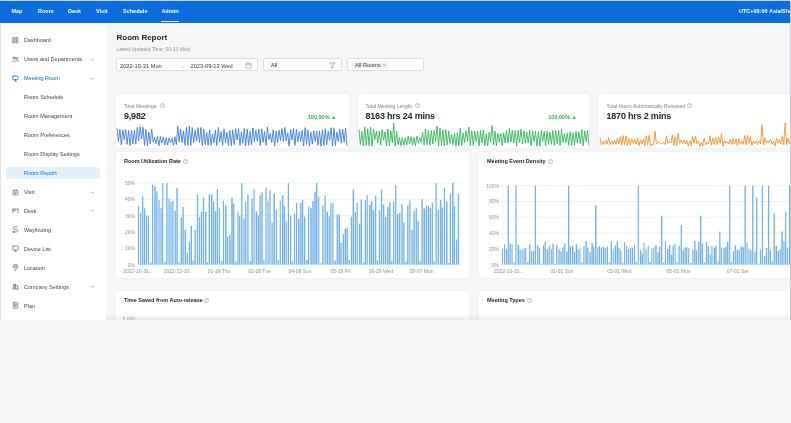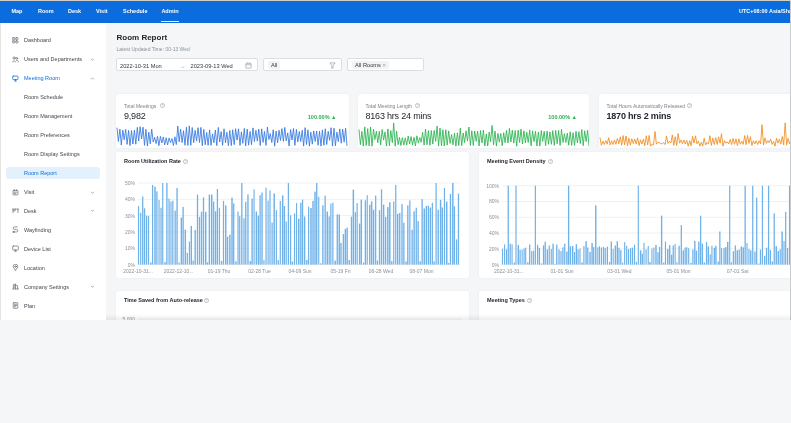--- a/index.html
+++ b/index.html
@@ -151,33 +151,33 @@
   <div class="abs" style="left:241px;top:35px;width:77px;height:13px;background:#fff;border:1px solid #dcdee2;border-radius:2px">
     <span class="abs" style="left:4px;top:1.5px;background:#f2f3f5;border-radius:2px;padding:1px 3px;font-size:5.7px;color:#34383f">All Rooms <span style="color:#9aa0a8">×</span></span>
   </div>
 
   <div class="card" style="left:10px;top:70.5px;width:232.5px;height:54px;overflow:hidden">
     <div class="abs lbl" style="left:8px;top:9px">Total Meetings</div>
         <svg style="position:absolute;left:43.5px;top:9.5px" width="5" height="5" viewBox="0 0 5 5">
           <circle cx="2.5" cy="2.5" r="2.1" fill="none" stroke="#9aa0a8" stroke-width="0.6"></circle>
           <text x="2.5" y="3.8" font-size="3.4" fill="#9aa0a8" text-anchor="middle" font-family="Liberation Sans">?</text>
         </svg>
-    <div class="abs" style="left:8px;top:17px;font-size:9px;font-weight:400;letter-spacing:-0.2px;color:#23272e">9,982</div>
+    <div class="abs" style="left:8px;top:17px;font-size:9px;font-weight:700;letter-spacing:-0.2px;color:#23272e">9,982</div>
     <div class="abs" style="right:12px;top:20px;font-size:5.5px;font-weight:700;color:#26b24c">100.00% ▲</div>
     <svg width="232" height="28" style="position:absolute;left:0;top:26px">
           <polyline points="1.0,7.7 2.4,21.5 3.9,9.1 5.3,25.0 6.8,10.1 8.2,19.8 9.7,9.4 11.1,24.4 12.6,10.4 14.0,25.6 15.5,10.6 16.9,24.0 18.4,10.1 19.8,24.2 21.3,7.4 22.7,21.0 24.1,6.7 25.6,19.0 27.0,7.2 28.5,25.4 29.9,9.3 31.4,26.0 32.8,12.2 34.3,23.9 35.7,9.1 37.2,22.0 38.6,17.4 40.1,23.6 41.5,16.3 42.9,25.7 44.4,16.3 45.8,23.0 47.3,16.9 48.7,24.8 50.2,17.7 51.6,25.0 53.1,17.9 54.5,22.6 56.0,18.6 57.4,25.5 58.9,16.8 60.3,24.6 61.8,6.0 63.2,21.9 64.6,9.2 66.1,22.6 67.5,10.7 69.0,25.3 70.4,7.2 71.9,25.4 73.3,5.9 74.8,25.3 76.2,7.5 77.7,22.7 79.1,10.3 80.6,21.1 82.0,7.7 83.5,22.5 84.9,7.4 86.3,25.7 87.8,9.4 89.2,24.8 90.7,12.5 92.1,25.3 93.6,9.8 95.0,25.3 96.5,13.9 97.9,22.8 99.4,10.0 100.8,25.7 102.3,7.4 103.7,22.0 105.2,11.6 106.6,25.3 108.0,8.8 109.5,22.8 110.9,12.2 112.4,25.7 113.8,10.4 115.3,25.6 116.7,9.8 118.2,24.7 119.6,8.7 121.1,20.1 122.5,8.8 124.0,25.4 125.4,11.9 126.8,23.3 128.3,8.4 129.7,25.9 131.2,9.1 132.6,25.2 134.1,11.4 135.5,24.7 137.0,7.9 138.4,21.5 139.9,10.4 141.3,21.1 142.8,9.1 144.2,25.5 145.7,8.8 147.1,22.4 148.5,11.4 150.0,25.4 151.4,7.0 152.9,19.6 154.3,13.6 155.8,22.5 157.2,9.7 158.7,26.2 160.1,11.1 161.6,22.8 163.0,10.3 164.5,20.5 165.9,8.6 167.4,21.4 168.8,7.4 170.2,20.9 171.7,12.9 173.1,26.1 174.6,9.6 176.0,20.0 177.5,8.5 178.9,25.4 180.4,9.4 181.8,21.9 183.3,11.5 184.7,21.5 186.2,10.3 187.6,26.1 189.1,7.6 190.5,24.5 191.9,9.8 193.4,26.1 194.8,12.1 196.3,24.2 197.7,10.9 199.2,21.6 200.6,11.0 202.1,25.3 203.5,11.1 205.0,26.1 206.4,9.9 207.9,25.3 209.3,8.8 210.7,24.5 212.2,11.3 213.6,20.4 215.1,7.7 216.5,26.1 218.0,8.2 219.4,25.7 220.9,12.1 222.3,21.6 223.8,8.9 225.2,23.2 226.7,9.2 228.1,22.2 229.6,8.3 231.0,25.9" fill="none" stroke="#3478e0" stroke-width="0.85" stroke-linejoin="round"></polyline>
         </svg>
   </div>
   <div class="card" style="left:251.5px;top:70.5px;width:231.5px;height:54px;overflow:hidden">
     <div class="abs lbl" style="left:8px;top:9px">Total Meeting Length</div>
         <svg style="position:absolute;left:57.5px;top:9.5px" width="5" height="5" viewBox="0 0 5 5">
           <circle cx="2.5" cy="2.5" r="2.1" fill="none" stroke="#9aa0a8" stroke-width="0.6"></circle>
           <text x="2.5" y="3.8" font-size="3.4" fill="#9aa0a8" text-anchor="middle" font-family="Liberation Sans">?</text>
         </svg>
-    <div class="abs" style="left:8px;top:17px;font-size:9px;font-weight:400;letter-spacing:-0.2px;color:#23272e">8163 hrs 24 mins</div>
+    <div class="abs" style="left:8px;top:17px;font-size:9px;font-weight:700;letter-spacing:-0.2px;color:#23272e">8163 hrs 24 mins</div>
     <div class="abs" style="right:12px;top:20px;font-size:5.5px;font-weight:700;color:#26b24c">100.00% ▲</div>
     <svg width="232" height="28" style="position:absolute;left:0;top:26px">
           <polyline points="1.0,9.5 2.4,24.7 3.9,11.4 5.3,26.1 6.8,6.9 8.2,25.5 9.7,8.6 11.1,25.9 12.6,7.0 14.0,26.2 15.5,9.1 16.9,19.6 18.4,11.2 19.8,22.8 21.3,11.2 22.7,24.9 24.1,9.5 25.6,20.1 27.0,11.9 28.5,26.2 29.9,8.9 31.4,25.8 32.8,10.6 34.3,22.5 35.7,3.0 37.2,26.2 38.6,11.2 40.1,24.7 41.5,17.4 42.9,25.5 44.4,17.7 45.8,25.1 47.3,17.9 48.7,25.1 50.2,16.0 51.6,24.1 53.1,16.6 54.5,24.9 56.0,17.4 57.4,25.9 58.9,15.8 60.3,23.1 61.8,17.6 63.2,22.3 64.6,12.2 66.1,25.1 67.5,9.1 69.0,24.7 70.4,10.6 71.9,25.3 73.3,10.5 74.8,24.1 76.2,10.5 77.7,21.4 79.1,6.1 80.6,25.9 82.0,8.0 83.5,25.7 84.9,9.7 86.3,26.0 87.8,9.7 89.2,25.1 90.7,10.9 92.1,23.4 93.6,14.5 95.0,24.8 96.5,13.2 97.9,26.2 99.4,12.8 100.8,25.5 102.3,8.2 103.7,25.6 105.2,13.0 106.6,22.6 108.0,10.9 109.5,21.1 110.9,7.0 112.4,25.5 113.8,10.8 115.3,25.5 116.7,11.0 118.2,21.4 119.6,11.1 121.1,26.0 122.5,10.6 124.0,22.9 125.4,10.1 126.8,26.1 128.3,13.9 129.7,26.0 131.2,12.0 132.6,21.7 134.1,5.4 135.5,24.9 137.0,11.1 138.4,26.1 139.9,13.3 141.3,22.2 142.8,13.5 144.2,25.7 145.7,12.7 147.1,22.8 148.5,10.4 150.0,23.1 151.4,8.4 152.9,22.0 154.3,10.2 155.8,23.1 157.2,10.5 158.7,26.2 160.1,10.1 161.6,22.5 163.0,9.1 164.5,24.0 165.9,10.8 167.4,23.0 168.8,12.2 170.2,22.5 171.7,9.9 173.1,25.9 174.6,10.8 176.0,21.7 177.5,11.3 178.9,26.1 180.4,11.9 181.8,26.1 183.3,10.5 184.7,21.4 186.2,11.3 187.6,25.7 189.1,11.0 190.5,24.3 191.9,11.9 193.4,24.3 194.8,10.6 196.3,25.3 197.7,10.4 199.2,23.8 200.6,10.4 202.1,25.4 203.5,9.4 205.0,22.6 206.4,13.7 207.9,22.5 209.3,13.1 210.7,25.2 212.2,11.8 213.6,25.4 215.1,12.7 216.5,25.4 218.0,11.3 219.4,22.9 220.9,11.6 222.3,23.6 223.8,9.5 225.2,25.7 226.7,10.8 228.1,21.6 229.6,10.3 231.0,26.0" fill="none" stroke="#2bb44f" stroke-width="0.85" stroke-linejoin="round"></polyline>
         </svg>
   </div>
   <div class="card" style="left:492.5px;top:70.5px;width:232px;height:54px;overflow:hidden">
     <div class="abs lbl" style="left:8px;top:9px">Total Hours Automatically Released</div>
         <svg style="position:absolute;left:88.5px;top:9.5px" width="5" height="5" viewBox="0 0 5 5">
           <circle cx="2.5" cy="2.5" r="2.1" fill="none" stroke="#9aa0a8" stroke-width="0.6"></circle>
           <text x="2.5" y="3.8" font-size="3.4" fill="#9aa0a8" text-anchor="middle" font-family="Liberation Sans">?</text>

